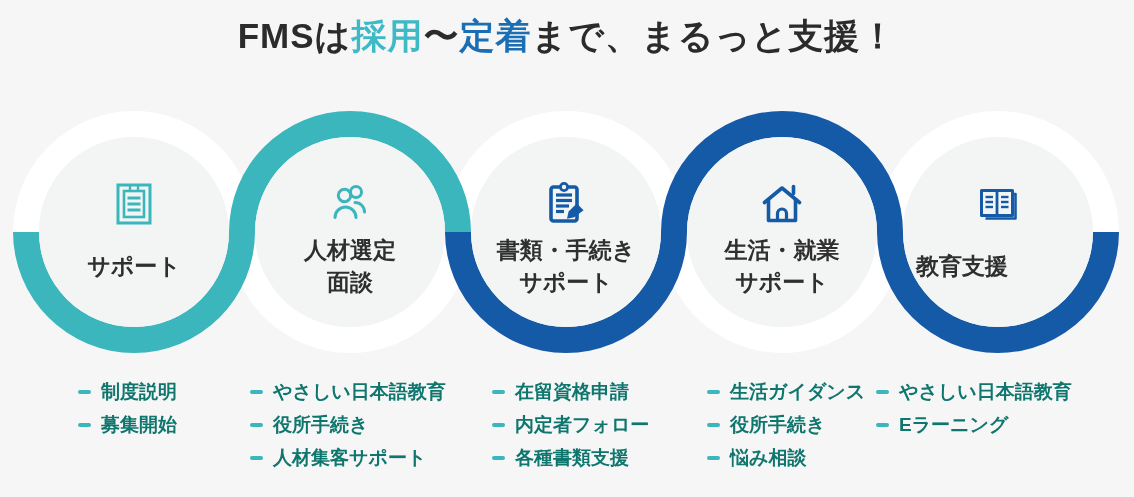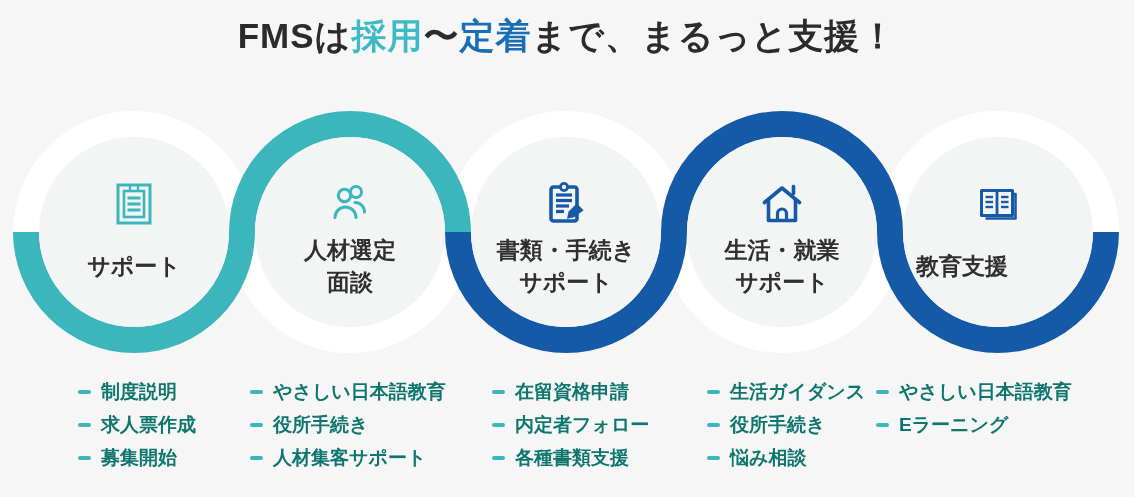--- a/index.html
+++ b/index.html
@@ -159,24 +159,20 @@
       <span></span>
   </div>
 
   <ul class="bullet-col" style="left:78px">
     <li>
         <span class="dash"></span>
         <span>制度説明</span>
       </li>
     <li>
         <span class="dash"></span>
-        <span>求人票作成</span>
-      </li>
-    <li>
-        <span class="dash"></span>
         <span>募集開始</span>
       </li>
   </ul>
   <ul class="bullet-col" style="left:250px">
     <li>
         <span class="dash"></span>
         <span>やさしい日本語教育</span>
       </li>
     <li>
         <span class="dash"></span>

